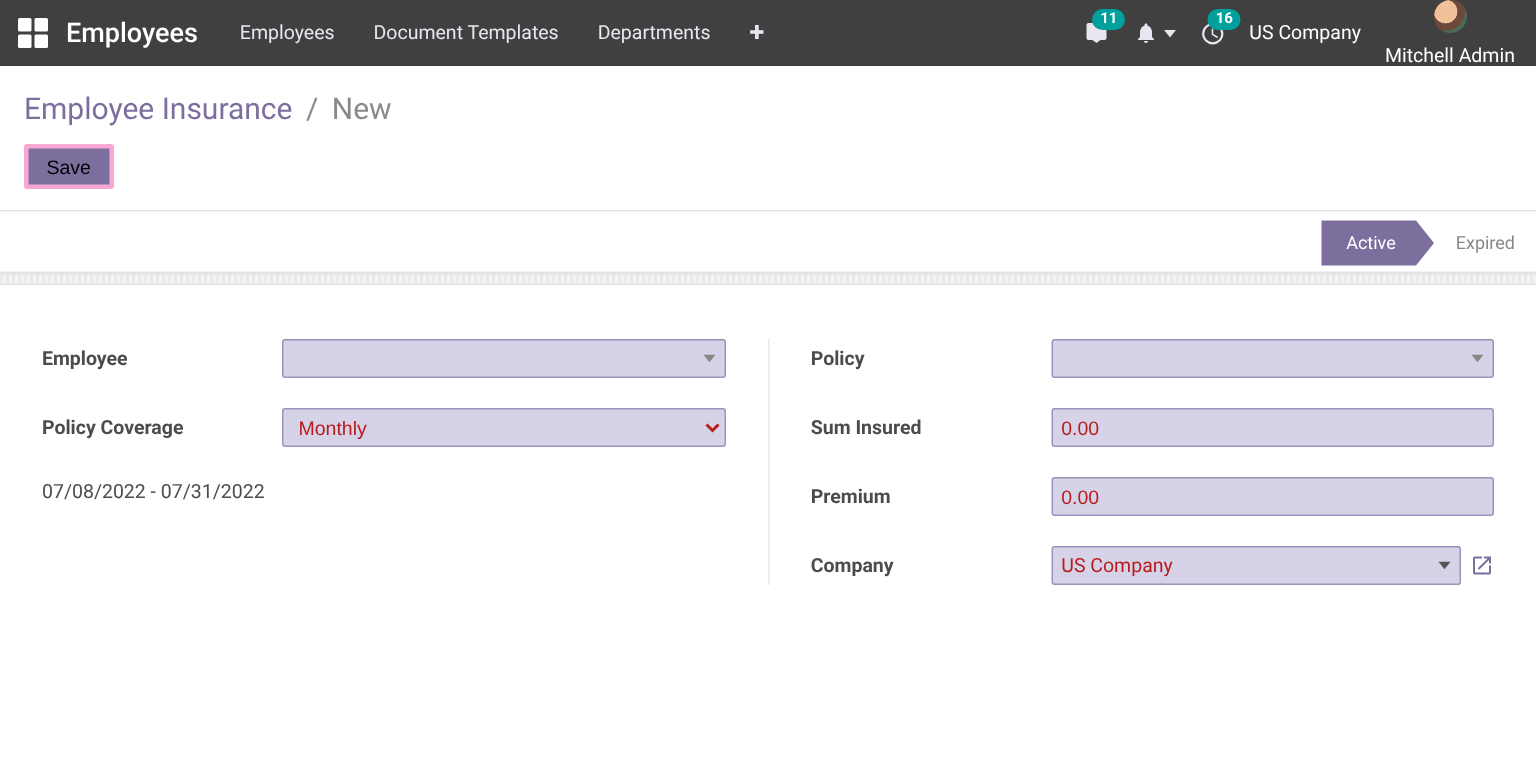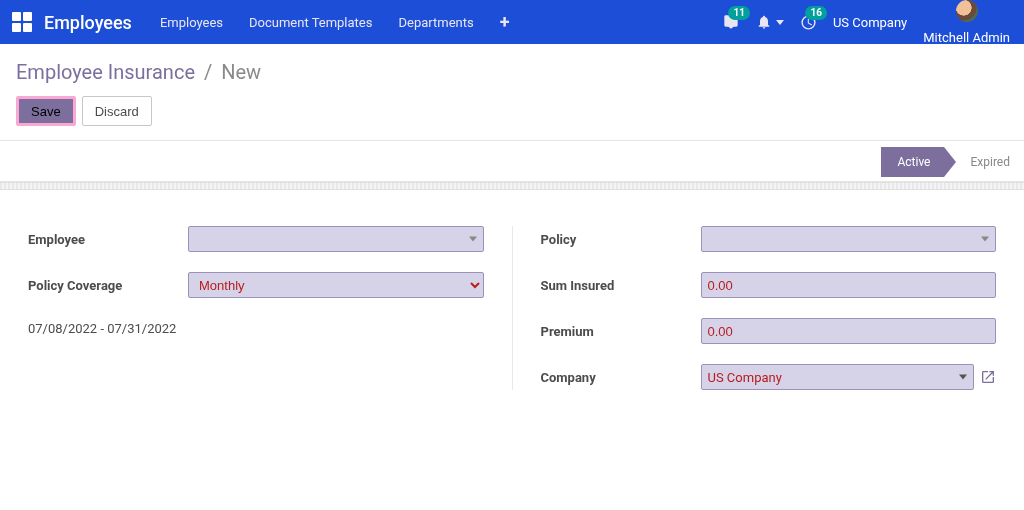--- a/index.html
+++ b/index.html
@@ -9,21 +9,21 @@
     color: #4c4c4c;
     background: #ffffff;
     width: 1024px;
     height: 510px;
     overflow: hidden;
   }
 
   
   .navbar {
     height: 44px;
-    background: #1d4ed8;
+    background: #404040;
     display: flex;
     align-items: center;
     color: #fff;
     padding: 0 14px 0 12px;
   }
   .apps-icon {
     width: 20px; height: 20px;
     display: grid;
     grid-template-columns: 1fr 1fr;
     grid-template-rows: 1fr 1fr;
@@ -299,21 +299,20 @@
 </div>
 
 <div class="control-bar">
   <div class="breadcrumb">
     <span>Employee Insurance</span>
     <span class="sep">/</span>
     <span class="current">New</span>
   </div>
   <div class="buttons">
     <button class="btn btn-primary">Save</button>
-    <button class="btn btn-secondary">Discard</button>
   </div>
 </div>
 
 <div class="status-row">
   <div class="status-arrow">Active</div>
   <div class="status-plain">Expired</div>
 </div>
 
 <div class="grad-divider"></div>
 

